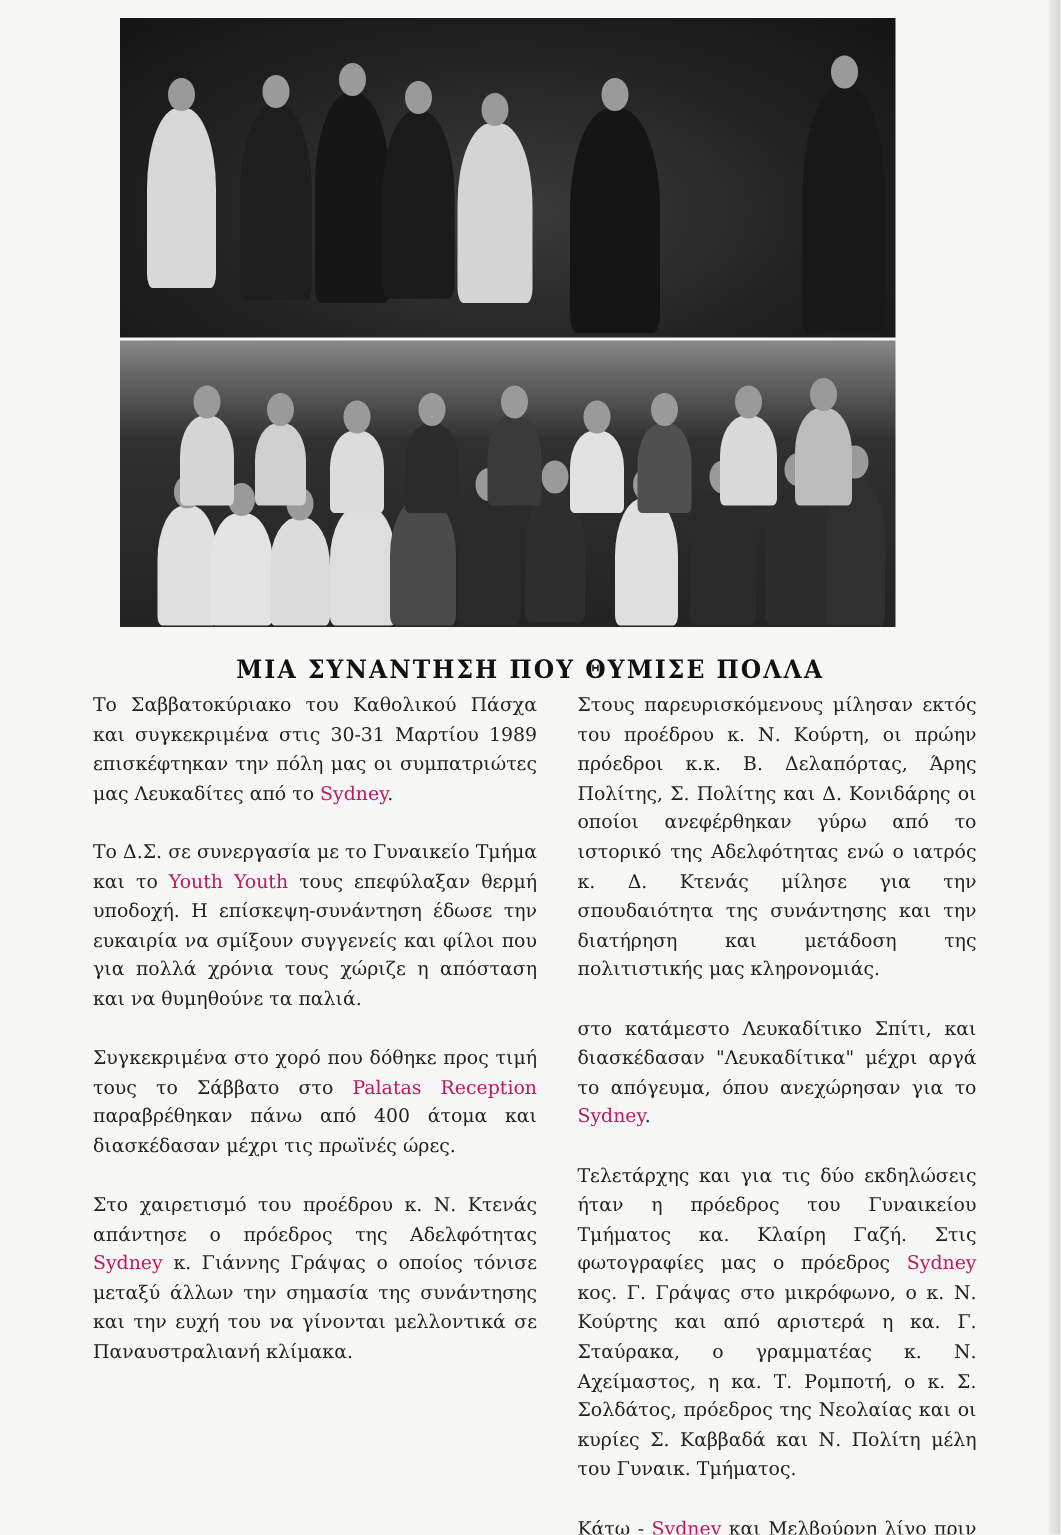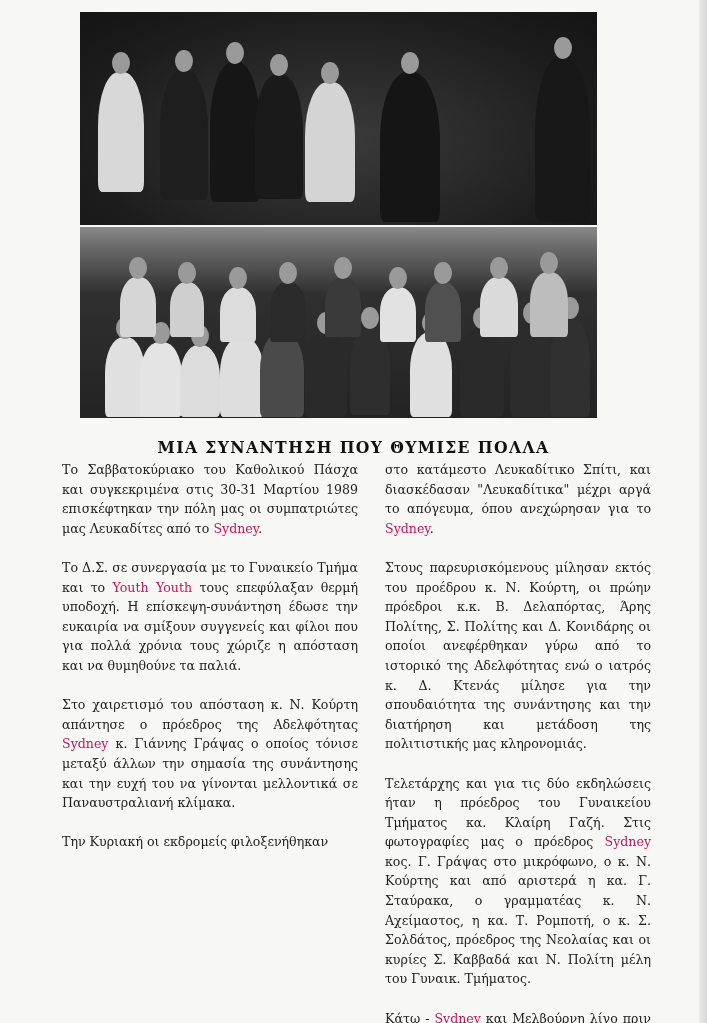--- a/index.html
+++ b/index.html
@@ -105,21 +105,21 @@
     <div class="head" style="left: 410px; top: 30px; width: 18px; height: 22px; background: rgb(154, 154, 154);"></div>
     <div class="figure" style="left: 450px; top: 45px; width: 38px; height: 65px; background: rgb(189, 189, 189);"></div>
     <div class="head" style="left: 460px; top: 25px; width: 18px; height: 22px; background: rgb(154, 154, 154);"></div>
   </div>
 
 <h1 class="headline">ΜΙΑ ΣΥΝΑΝΤΗΣΗ ΠΟΥ ΘΥΜΙΣΕ ΠΟΛΛΑ</h1>
 
 <div class="col col-left">
     <p><span>Το Σαββατοκύριακο του Καθολικού Πάσχα και συγκεκριμένα στις 30-31 Μαρτίου 1989 επισκέφτηκαν την πόλη μας οι συμπατριώτες μας Λευκαδίτες από το </span><b>Sydney</b><span>.</span></p>
     <p><span>Το Δ.Σ. σε συνεργασία με το Γυναικείο Τμήμα και το </span><b>Youth Youth</b><span> τους επεφύλαξαν θερμή υποδοχή. Η επίσκεψη-συνάντηση έδωσε την ευκαιρία να σμίξουν συγγενείς και φίλοι που για πολλά χρόνια τους χώριζε η απόσταση και να θυμηθούνε τα παλιά.</span></p>
-    <p><span>Στο χαιρετισμό του απόσταση κ. Ν. Κούρτη απάντησε ο πρόεδρος της Αδελφότητας </span><b>Sydney</b><span> κ. Γιάννης Γράψας ο οποίος τόνισε μεταξύ άλλων την σημασία της συνάντησης και την ευχή του να γίνονται μελλοντικά σε Παναυστραλιανή κλίμακα.</span></p>
-    <p class="tight"><span>Την Κυριακή οι εκδρομείς φιλοξενήθηκαν</span></p>
+    <p><span>Συγκεκριμένα στο χορό που δόθηκε προς τιμή τους το Σάββατο στο </span><b>Palatas Reception</b><span> παραβρέθηκαν πάνω από 400 άτομα και διασκέδασαν μέχρι τις πρωϊνές ώρες.</span></p>
+    <p><span>Στο χαιρετισμό του προέδρου κ. Ν. Κτενάς απάντησε ο πρόεδρος της Αδελφότητας </span><b>Sydney</b><span> κ. Γιάννης Γράψας ο οποίος τόνισε μεταξύ άλλων την σημασία της συνάντησης και την ευχή του να γίνονται μελλοντικά σε Παναυστραλιανή κλίμακα.</span></p>
   </div>
 <div class="col col-right">
+    <p><span>Στους παρευρισκόμενους μίλησαν εκτός του προέδρου κ. Ν. Κούρτη, οι πρώην πρόεδροι κ.κ. Β. Δελαπόρτας, Άρης Πολίτης, Σ. Πολίτης και Δ. Κονιδάρης οι οποίοι ανεφέρθηκαν γύρω από το ιστορικό της Αδελφότητας ενώ ο ιατρός κ. Δ. Κτενάς μίλησε για την σπουδαιότητα της συνάντησης και την διατήρηση και μετάδοση της πολιτιστικής μας κληρονομιάς.</span></p>
     <p><span>στο κατάμεστο Λευκαδίτικο Σπίτι, και διασκέδασαν "Λευκαδίτικα" μέχρι αργά το απόγευμα, όπου ανεχώρησαν για το </span><b>Sydney</b><span>.</span></p>
-    <p><span>Στους παρευρισκόμενους μίλησαν εκτός του προέδρου κ. Ν. Κούρτη, οι πρώην πρόεδροι κ.κ. Β. Δελαπόρτας, Άρης Πολίτης, Σ. Πολίτης και Δ. Κονιδάρης οι οποίοι ανεφέρθηκαν γύρω από το ιστορικό της Αδελφότητας ενώ ο ιατρός κ. Δ. Κτενάς μίλησε για την σπουδαιότητα της συνάντησης και την διατήρηση και μετάδοση της πολιτιστικής μας κληρονομιάς.</span></p>
     <p><span>Τελετάρχης και για τις δύο εκδηλώσεις ήταν η πρόεδρος του Γυναικείου Τμήματος κα. Κλαίρη Γαζή. Στις φωτογραφίες μας ο πρόεδρος </span><b>Sydney</b><span> κος. Γ. Γράψας στο μικρόφωνο, ο κ. Ν. Κούρτης και από αριστερά η κα. Γ. Σταύρακα, ο γραμματέας κ. Ν. Αχείμαστος, η κα. Τ. Ρομποτή, ο κ. Σ. Σολδάτος, πρόεδρος της Νεολαίας και οι κυρίες Σ. Καββαδά και Ν. Πολίτη μέλη του Γυναικ. Τμήματος.</span></p>
     <p class="tight"><span>Κάτω - </span><b>Sydney</b><span> και Μελβούρνη λίγο πριν την αναχώρηση.</span></p>
   </div>
 
 </body></html>

